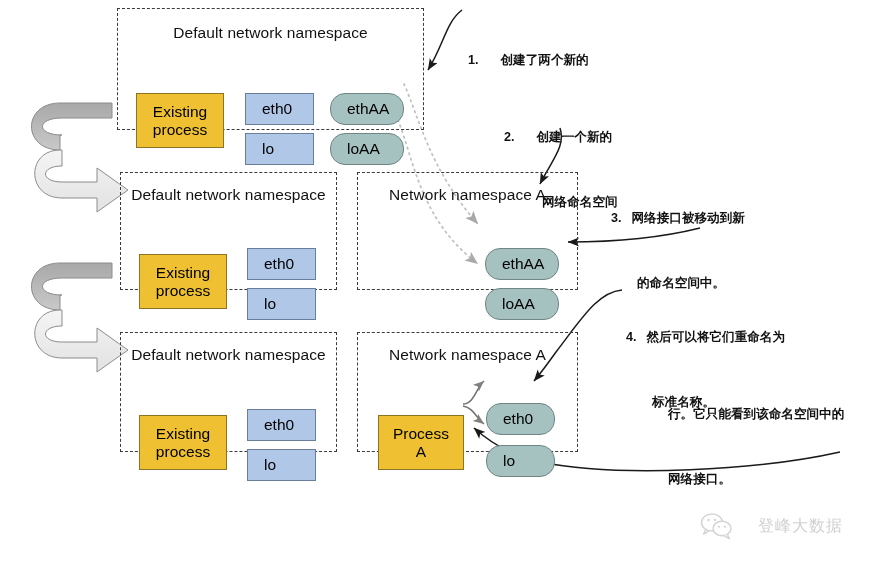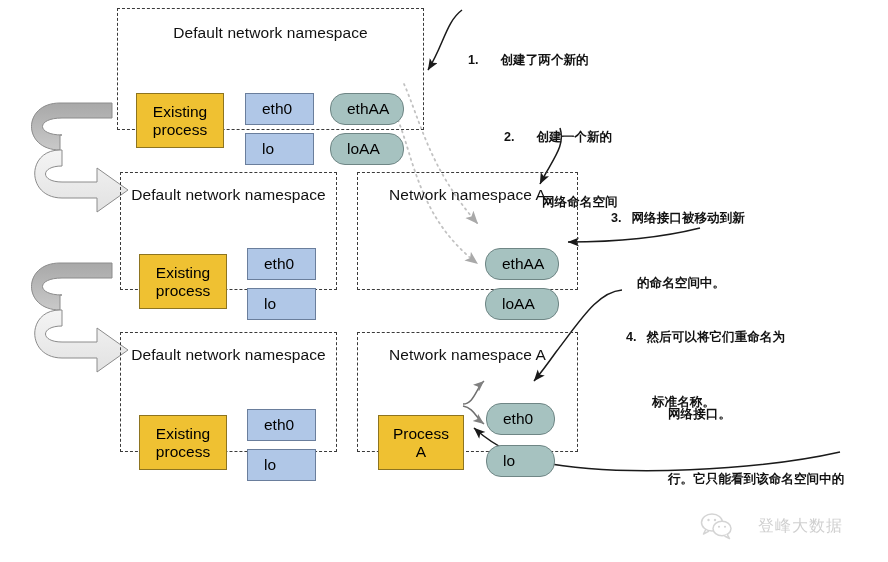--- a/index.html
+++ b/index.html
@@ -235,22 +235,22 @@
     <span class="ann-row"><span class="num">3.</span><span style="display:inline-block;width:10px;"></span><span>网络接口被移动到新</span></span>
     <span class="ann-row" style="padding-left:26px;">的命名空间中。</span>
   </div>
 
   <div class="ann" style="left:626px;top:284px;">
     <span class="ann-row"><span class="num">4.</span><span style="display:inline-block;width:10px;"></span><span>然后可以将它们重命名为</span></span>
     <span class="ann-row" style="padding-left:26px;">标准名称。</span>
   </div>
 
   <div class="ann" style="left:627px;top:361px;">
+    <span class="ann-row" style="padding-left:41px;">行。它只能看到该命名空间中的</span>
     <span class="ann-row" style="padding-left:41px;">网络接口。</span>
-    <span class="ann-row" style="padding-left:41px;">行。它只能看到该命名空间中的</span>
   </div>
 
   <div id="watermark">
     <svg width="34" height="28" viewBox="0 0 34 28">
       <ellipse cx="12" cy="10.5" rx="10.5" ry="8.5" fill="none" stroke="#9a9a9a" stroke-width="1.5"></ellipse>
       <path d="M6,17 L3.5,22 L9,19.2" fill="none" stroke="#9a9a9a" stroke-width="1.5" stroke-linejoin="round"></path>
       <circle cx="8.5" cy="8" r="1.2" fill="#9a9a9a"></circle>
       <circle cx="15" cy="8" r="1.2" fill="#9a9a9a"></circle>
       <ellipse cx="22" cy="16.5" rx="9" ry="7.2" fill="#ffffff" stroke="#9a9a9a" stroke-width="1.5"></ellipse>
       <path d="M27,22 L29.5,26.5 L24.5,24" fill="#ffffff" stroke="#9a9a9a" stroke-width="1.5" stroke-linejoin="round"></path>

